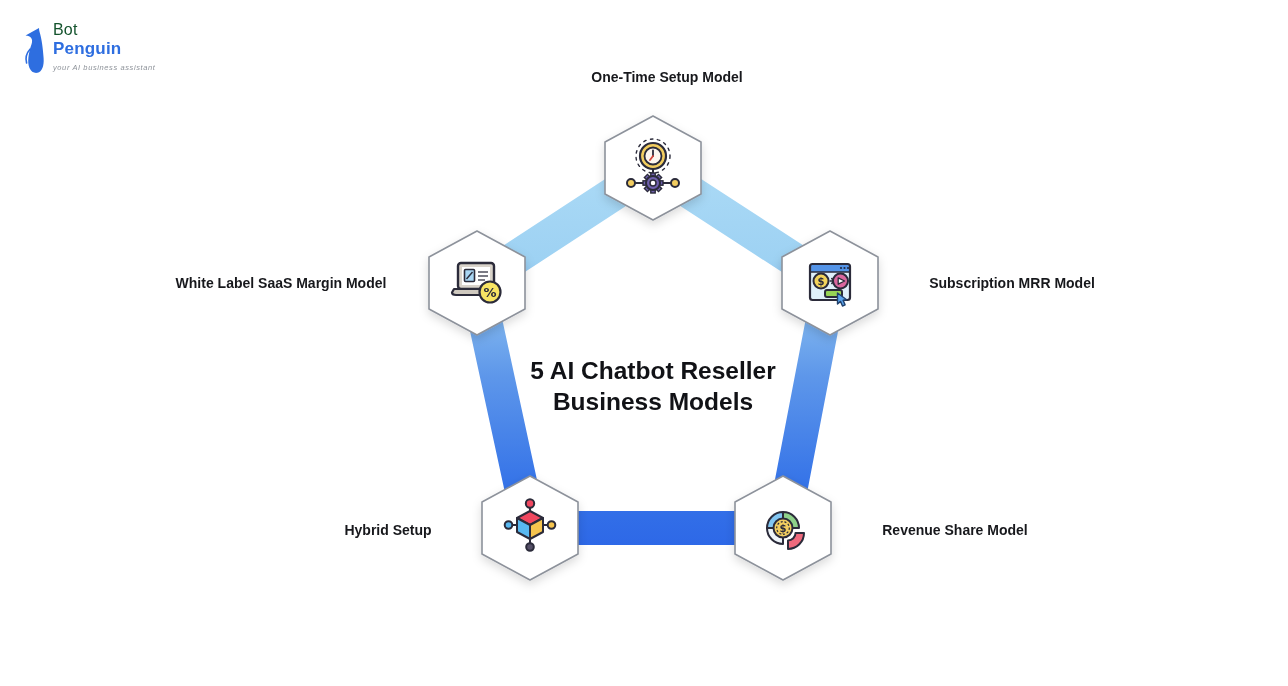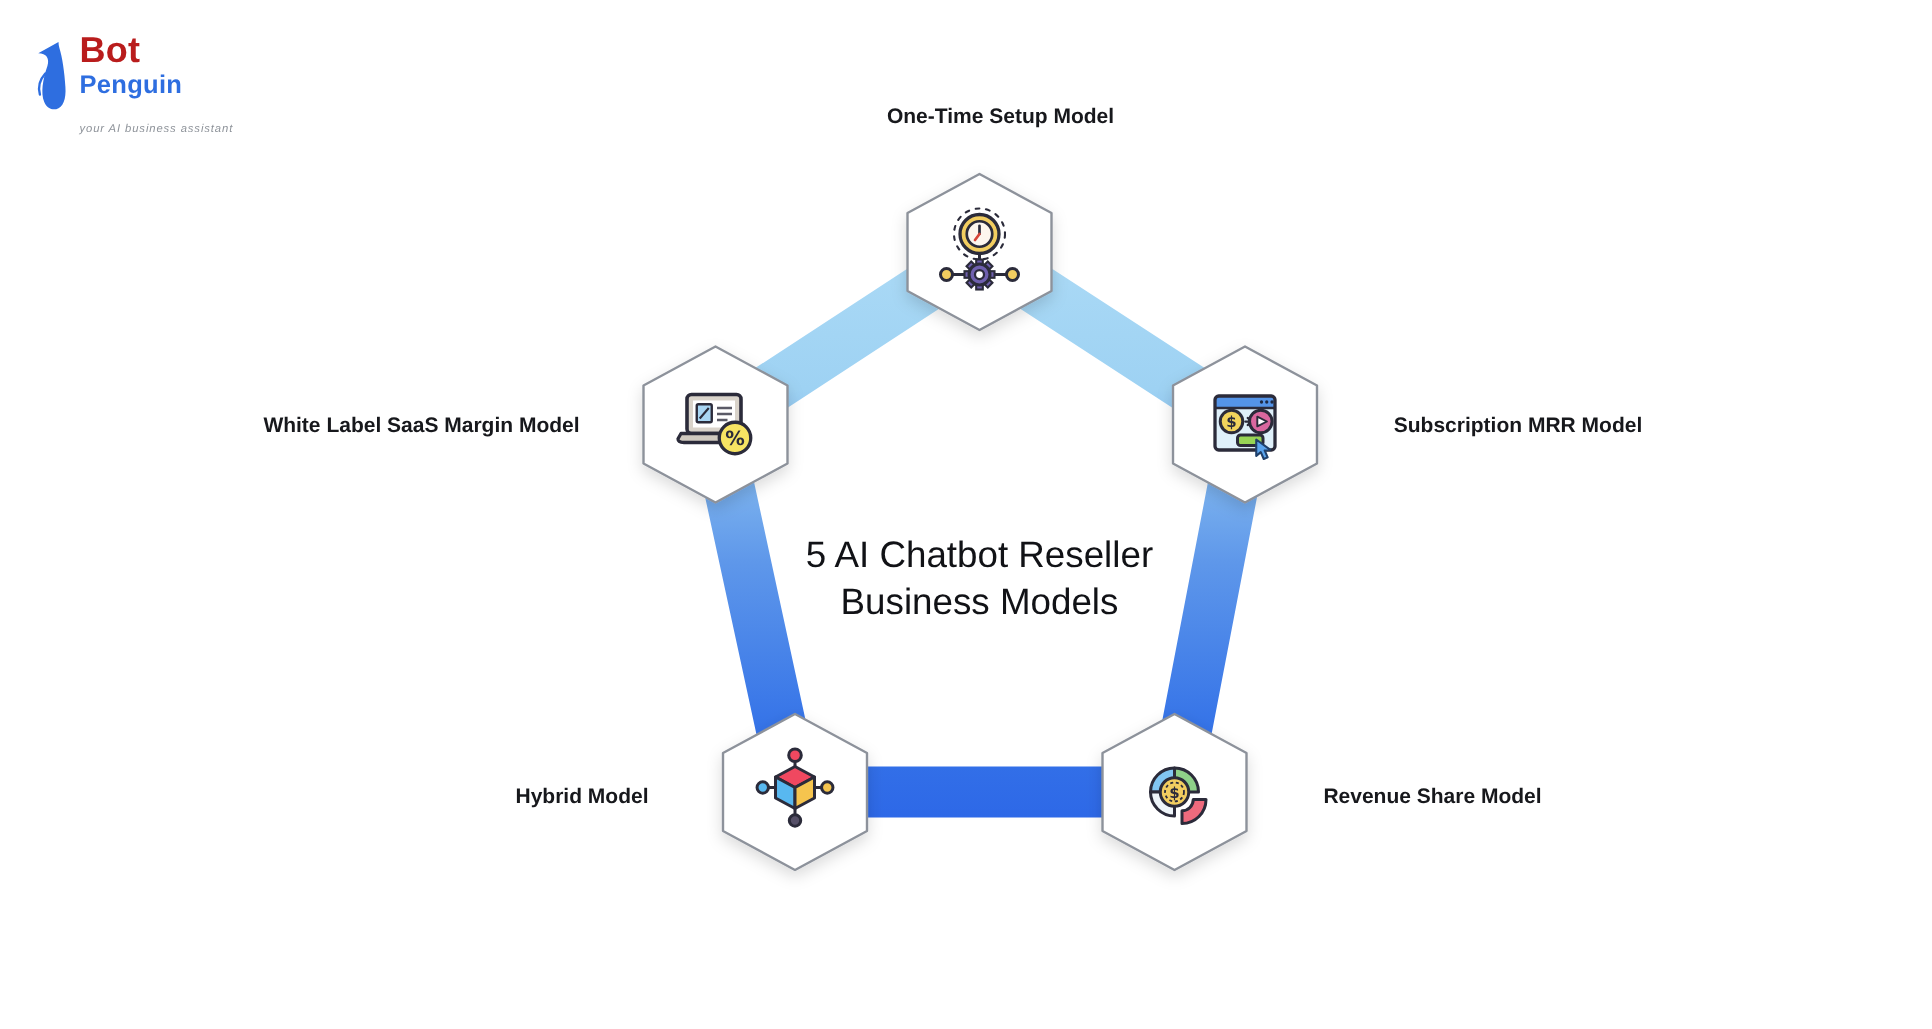--- a/index.html
+++ b/index.html
@@ -16,23 +16,23 @@
   .logo {
     position: absolute;
     left: 18px;
     top: 22px;
     display: flex;
     align-items: flex-start;
     gap: 5px;
   }
   .logo-penguin { width: 30px; height: 50px; margin-top: 4px; }
   .logo-text { display: flex; flex-direction: column; }
-  .logo-bot { font-size: 24px; font-weight: bold; color: #b91c1c; line-height: 1.0; letter-spacing: 0.2px; }
+  .logo-bot { font-size: 16px; font-weight: normal; color: #14532d; line-height: 1.0; letter-spacing: 0.2px; }
   .logo-penguin-word { font-size: 17px; font-weight: bold; color: #2e6ee0; line-height: 1.0; margin-top: 2px; letter-spacing: 0.2px; }
-  .logo-tagline { font-size: 7.5px; font-style: italic; color: #8d9299; margin-top: 16px; letter-spacing: 0.6px; white-space: nowrap; }
+  .logo-tagline { font-size: 7.5px; font-style: italic; color: #8d9299; margin-top: 6px; letter-spacing: 0.6px; white-space: nowrap; }
   
   .pentagon-svg { position: absolute; left: 0; top: 0; width: 1288px; height: 686px; }
   
   .node-icon { position: absolute; width: 64px; height: 64px; }
   .icon-top { left: 621px; top: 136px; }
   .icon-left { left: 445px; top: 251px; }
   .icon-right { left: 798px; top: 251px; }
   .icon-bottom-left { left: 498px; top: 496px; }
   .icon-bottom-right { left: 751px; top: 496px; }
   
@@ -51,21 +51,21 @@
   .label-bottom-right { left: 955px; top: 522px; }
   .diagram-title {
     position: absolute;
     left: 653px;
     top: 356px;
     transform: translateX(-50%);
     width: 292px;
     text-align: center;
     font-size: 24.5px;
     line-height: 1.25;
-    font-weight: normal;
+    font-weight: bold;
     color: #111216;
   }
 </style>
 </head>
 <body>
 
 <div class="canvas">
 
   <div class="logo">
     <svg class="logo-penguin" viewBox="0 0 30 48">
@@ -180,18 +180,18 @@
       <path d="M 51 35 A 16 16 0 0 1 35 51 L 35 42.5 A 7.5 7.5 0 0 0 42.5 35 Z" fill="#ef6a7d"></path>
       <circle cx="30" cy="30" r="9.5" fill="#f2cd60"></circle>
       <circle cx="30" cy="30" r="6.3" fill="none" stroke-width="1.2" stroke-dasharray="2 1.8"></circle>
       <text x="30" y="33.8" font-size="10" font-weight="bold" fill="#2b2b3a" stroke="none" text-anchor="middle" font-family="DejaVu Sans, sans-serif">$</text>
     </g>
   </svg>
 
   <div class="node-label label-top">One-Time Setup Model</div>
   <div class="node-label label-bottom-right">Revenue Share Model</div>
   <div class="node-label label-right">Subscription MRR Model</div>
-  <div class="node-label label-bottom-left">Hybrid Model</div>
+  <div class="node-label label-bottom-left">Hybrid Setup</div>
   <div class="node-label label-left">White Label SaaS Margin Model</div>
 
   <div class="diagram-title">5 AI Chatbot Reseller Business Models</div>
 
 </div>
 
 </body></html>

